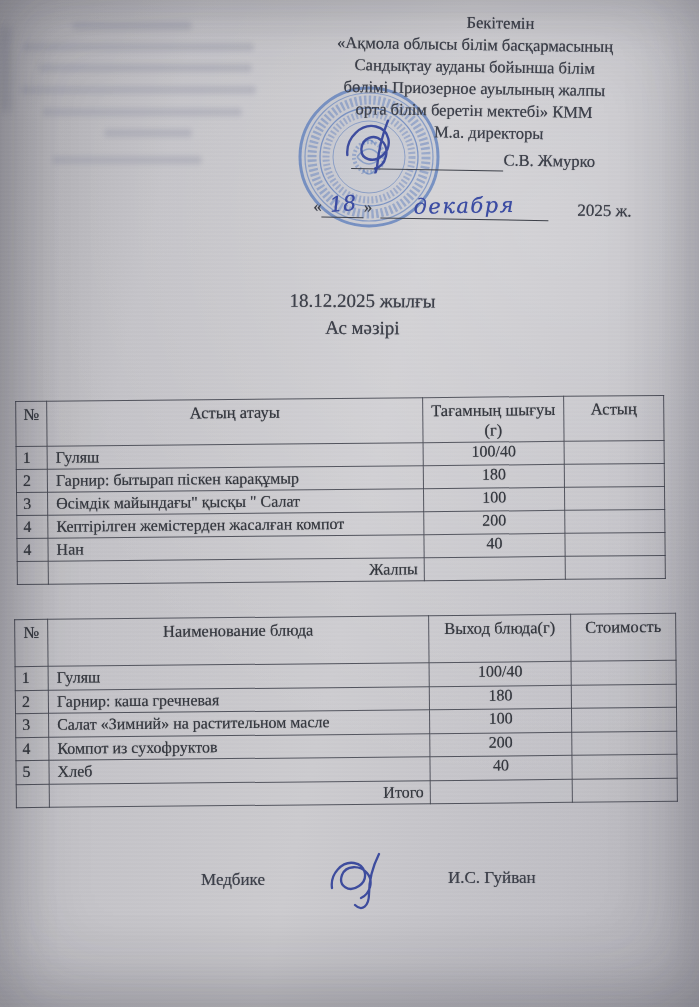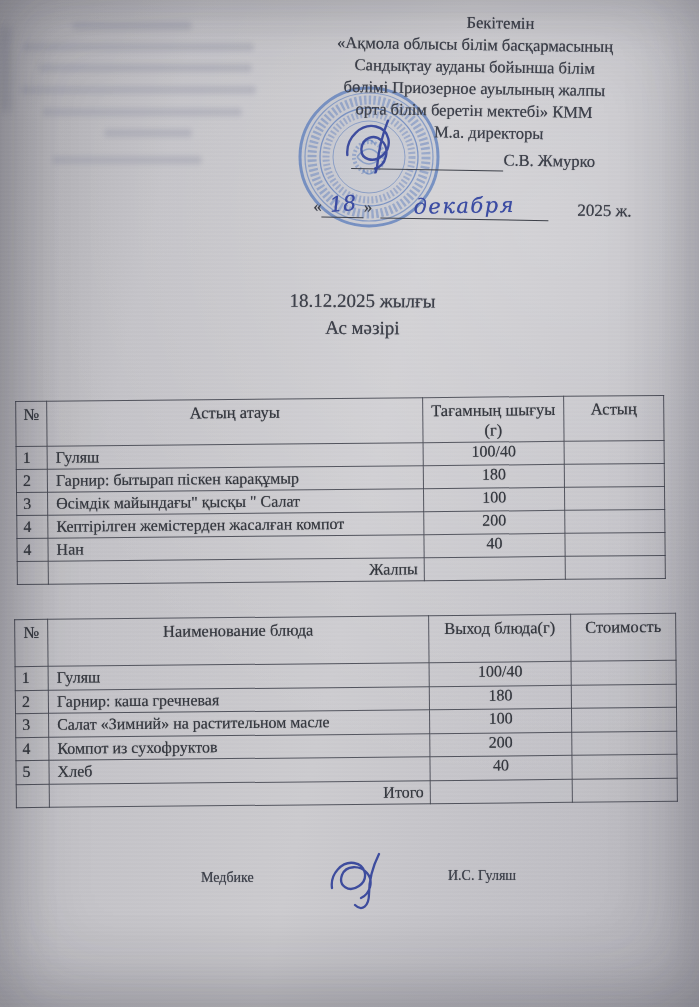--- a/index.html
+++ b/index.html
@@ -65,21 +65,21 @@
   table.menu td.c-dish{text-align:left;padding-left:8px;}
   table.menu td.c-out{text-align:center;vertical-align:top;}
   table.menu td.c-price{}
   table.menu td.c-total{text-align:right;padding-right:6px;}
   #table-kk{left:16px;top:398px;width:649px;transform:rotate(-.55deg);}
   #table-ru{left:15px;top:616px;width:662px;transform:rotate(-.55deg);}
   #table-kk tr.hdr{height:45px;} #table-kk tr.r{height:23px;}
   #table-ru tr.hdr{height:47px;} #table-ru tr.r{height:23.5px;}
 
   
-  .footer{position:absolute;left:0;top:860px;width:632px;height:70px;font-size:14px;}
+  .footer{position:absolute;left:0;top:860px;width:632px;height:70px;font-size:17px;}
   .footer .role{position:absolute;left:201px;top:10px;}
   .footer .nurse{position:absolute;left:448px;top:8px;}
   .sig-nurse{position:absolute;left:322px;top:-12px;}
 </style>
 </head>
 <body>
 
 <div class="photo">
   <div class="ghosts">
     <div class="gline" style="left:60px;top:6px;width:120px;"></div>
@@ -237,18 +237,18 @@
       <td class="c-price"></td>
     </tr>
   </tbody>
     </table>
 
   <div class="footer ink">
     <span class="role">Медбике</span>
     <svg class="sig-nurse" width="100" height="62" viewBox="0 0 100 62">
       <path d="M10,40 C8,26 20,13 32,15 C44,17 47,31 37,38 C27,45 16,38 20,27 C24,17 38,17 45,25 C52,33 48,46 39,50 M57,6 C50,20 47,34 47,46 C47,58 40,64 33,57" fill="none" stroke="#2e3e99" stroke-width="2.3" opacity=".9" stroke-linecap="round"></path>
     </svg>
-    <span class="nurse">И.С. Гуляш</span>
+    <span class="nurse">И.С. Гуйван</span>
   </div>
 
   <div class="grain"></div>
   <div class="vignette"></div>
 </div>
 
 </body></html>

